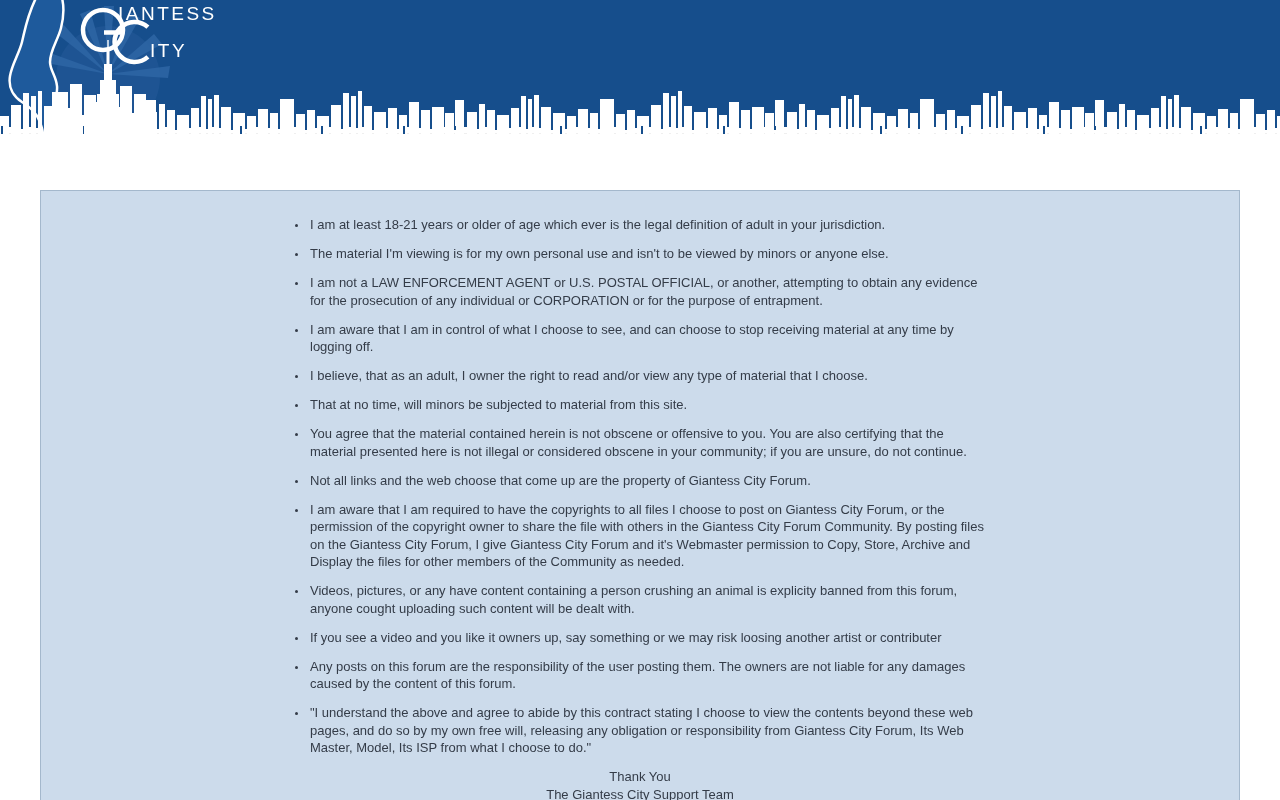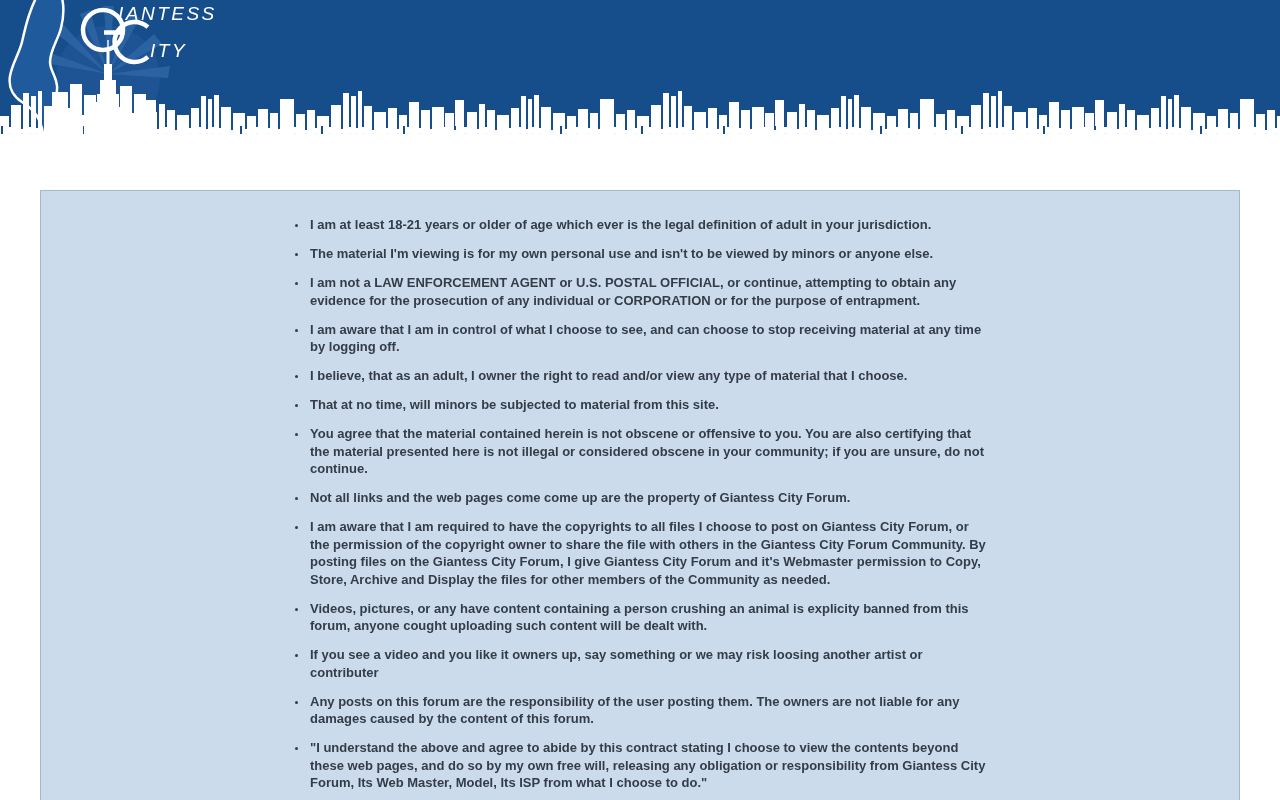--- a/index.html
+++ b/index.html
@@ -1,40 +1,39 @@
 <!DOCTYPE html>
 <html><head>
 <meta charset="utf-8">
 <style>
   * { box-sizing: border-box; }
   html, body { margin: 0; padding: 0; background: #ffffff; }
   body { font-family: "Liberation Sans", sans-serif; }
 
-  .banner { height: 134px; width: 100%; border-bottom: 1px solid #efefef; font-style: italic; }
+  .banner { height: 134px; width: 100%; border-bottom: 1px solid #efefef; }
   .banner svg { display: block; width: 100%; height: 134px; }
 
   .panel {
     margin: 56px 40px 0 40px;
     background: #ccdbeb;
     border: 1px solid #a4b8cc;
     min-height: 640px;
   }
   .content {
     width: 696px;
     margin: 0 auto;
     padding: 25px 0 10px 0;
     color: #343c48;
     font-size: 13px;
     line-height: 17.5px;
   }
   ul.disclaimer-list {
     margin: 0;
     padding-left: 16px;
     list-style: disc outside;
-    font-weight: bold;
   }
   ul.disclaimer-list li {
     margin: 0 0 11.5px 0;
     padding-left: 2px;
   }
   ul.disclaimer-list li::marker { font-size: 10px; }
   .footer-line {
     text-align: center;
     line-height: 17.5px;
   }
@@ -155,26 +154,26 @@
       <text x="150" y="57" fill="#ffffff" font-size="19" letter-spacing="2.5" font-family="Liberation Sans, sans-serif">ITY</text>
     </g>
   </svg>
 </div>
 
 <div class="panel">
   <div class="content">
     <ul class="disclaimer-list">
         <li>I am at least 18-21 years or older of age which ever is the legal definition of adult in your jurisdiction.</li>
         <li>The material I'm viewing is for my own personal use and isn't to be viewed by minors or anyone else.</li>
-        <li>I am not a LAW ENFORCEMENT AGENT or U.S. POSTAL OFFICIAL, or continue, attempting to obtain any evidence for the prosecution of any individual or CORPORATION or for the purpose of entrapment.</li>
+        <li>I am not a LAW ENFORCEMENT AGENT or U.S. POSTAL OFFICIAL, or another, attempting to obtain any evidence for the prosecution of any individual or CORPORATION or for the purpose of entrapment.</li>
         <li>I am aware that I am in control of what I choose to see, and can choose to stop receiving material at any time by logging off.</li>
         <li>I believe, that as an adult, I owner the right to read and/or view any type of material that I choose.</li>
         <li>That at no time, will minors be subjected to material from this site.</li>
         <li>You agree that the material contained herein is not obscene or offensive to you. You are also certifying that the material presented here is not illegal or considered obscene in your community; if you are unsure, do not continue.</li>
-        <li>Not all links and the web pages come come up are the property of Giantess City Forum.</li>
+        <li>Not all links and the web choose that come up are the property of Giantess City Forum.</li>
         <li>I am aware that I am required to have the copyrights to all files I choose to post on Giantess City Forum, or the permission of the copyright owner to share the file with others in the Giantess City Forum Community. By posting files on the Giantess City Forum, I give Giantess City Forum and it's Webmaster permission to Copy, Store, Archive and Display the files for other members of the Community as needed.</li>
         <li>Videos, pictures, or any have content containing a person crushing an animal is explicity banned from this forum, anyone cought uploading such content will be dealt with.</li>
         <li>If you see a video and you like it owners up, say something or we may risk loosing another artist or contributer</li>
         <li>Any posts on this forum are the responsibility of the user posting them. The owners are not liable for any damages caused by the content of this forum.</li>
         <li>"I understand the above and agree to abide by this contract stating I choose to view the contents beyond these web pages, and do so by my own free will, releasing any obligation or responsibility from Giantess City Forum, Its Web Master, Model, Its ISP from what I choose to do."</li>
       </ul>
     <div class="footer-line first">Thank You</div>
     <div class="footer-line">The Giantess City Support Team</div>
   </div>
 </div>

